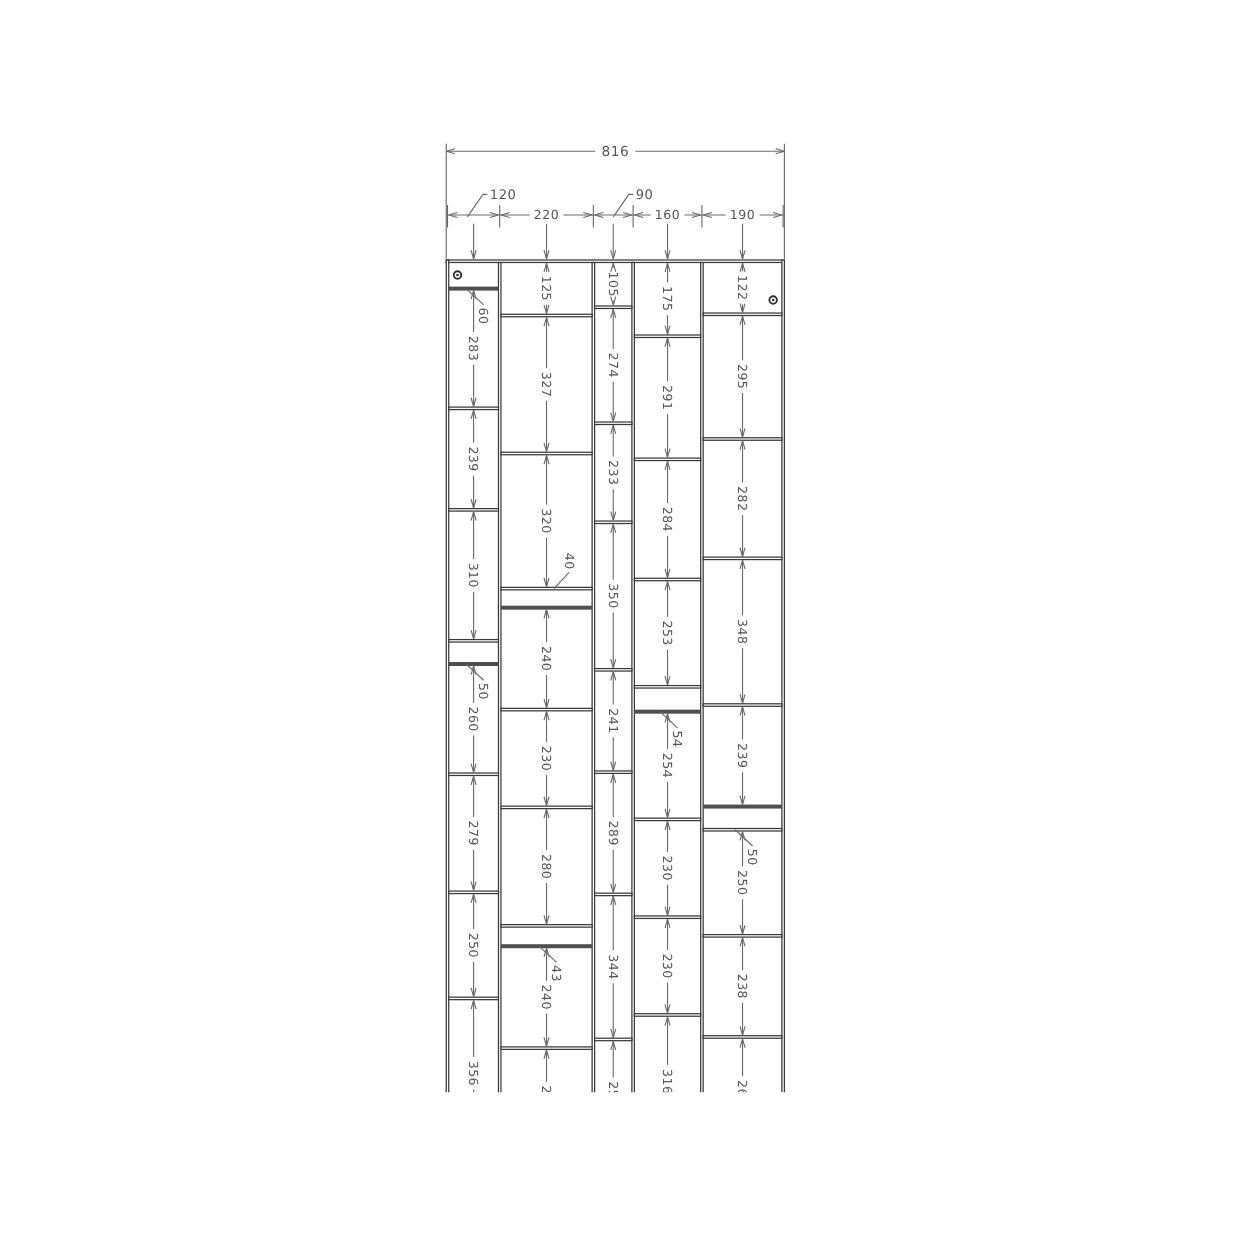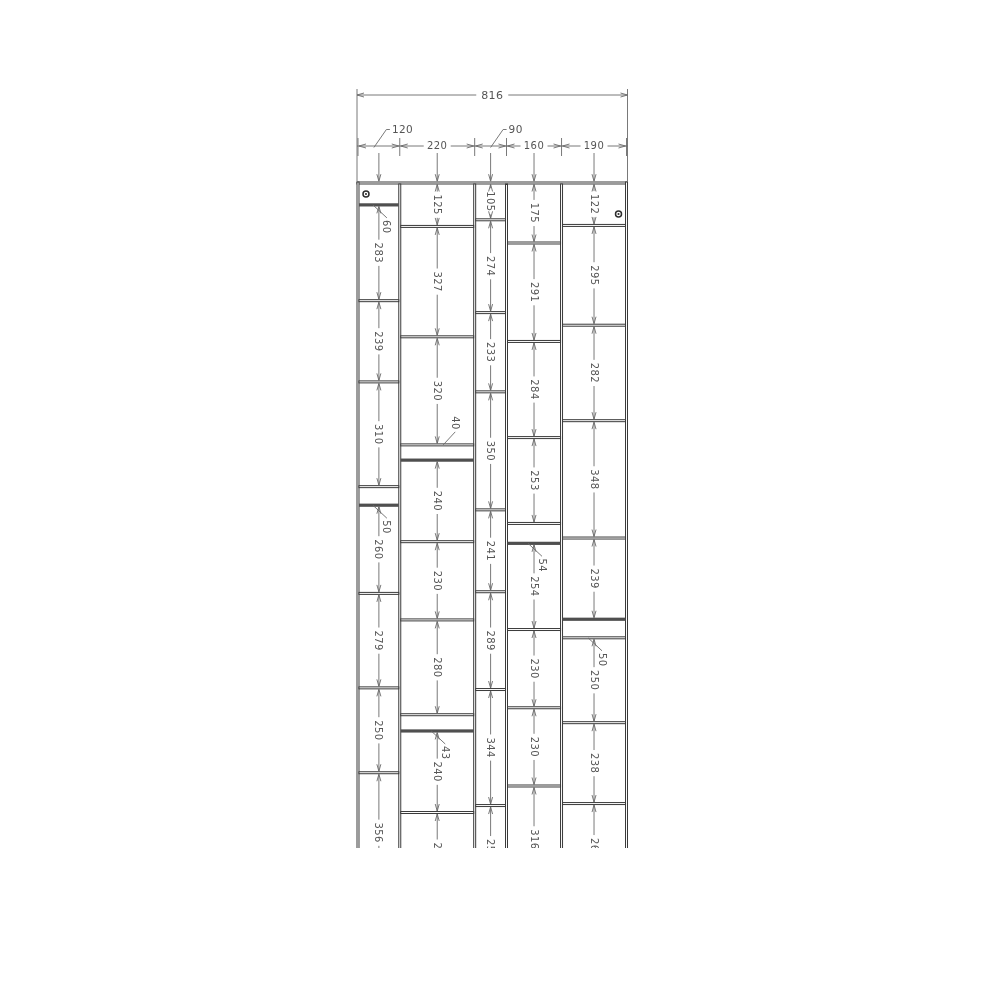--- a/index.html
+++ b/index.html
@@ -1,16 +1,16 @@
 <!DOCTYPE html>
 <html><head>
 <meta charset="utf-8">
 <style>
   html,body{margin:0;padding:0;background:#ffffff;}
-  .stage{position:relative;width:1000px;height:848px;background:#ffffff;overflow:hidden;}
+  .stage{position:relative;width:1000px;height:848px;background:#ffffff;overflow:hidden;margin-top:26px;}
   svg{display:block;}
   svg text{font-family:"DejaVu Sans","Liberation Sans",sans-serif;letter-spacing:0.4px;}
 </style>
 </head>
 <body>
 
 <div class="stage">
   <svg id="drawing" width="1000" height="1000" viewBox="0 0 1000 1000">
       <g stroke="#3a3a3a" fill="#ffffff" stroke-width="1">
         <rect x="357" y="182" width="270.504" height="1.989"></rect>

